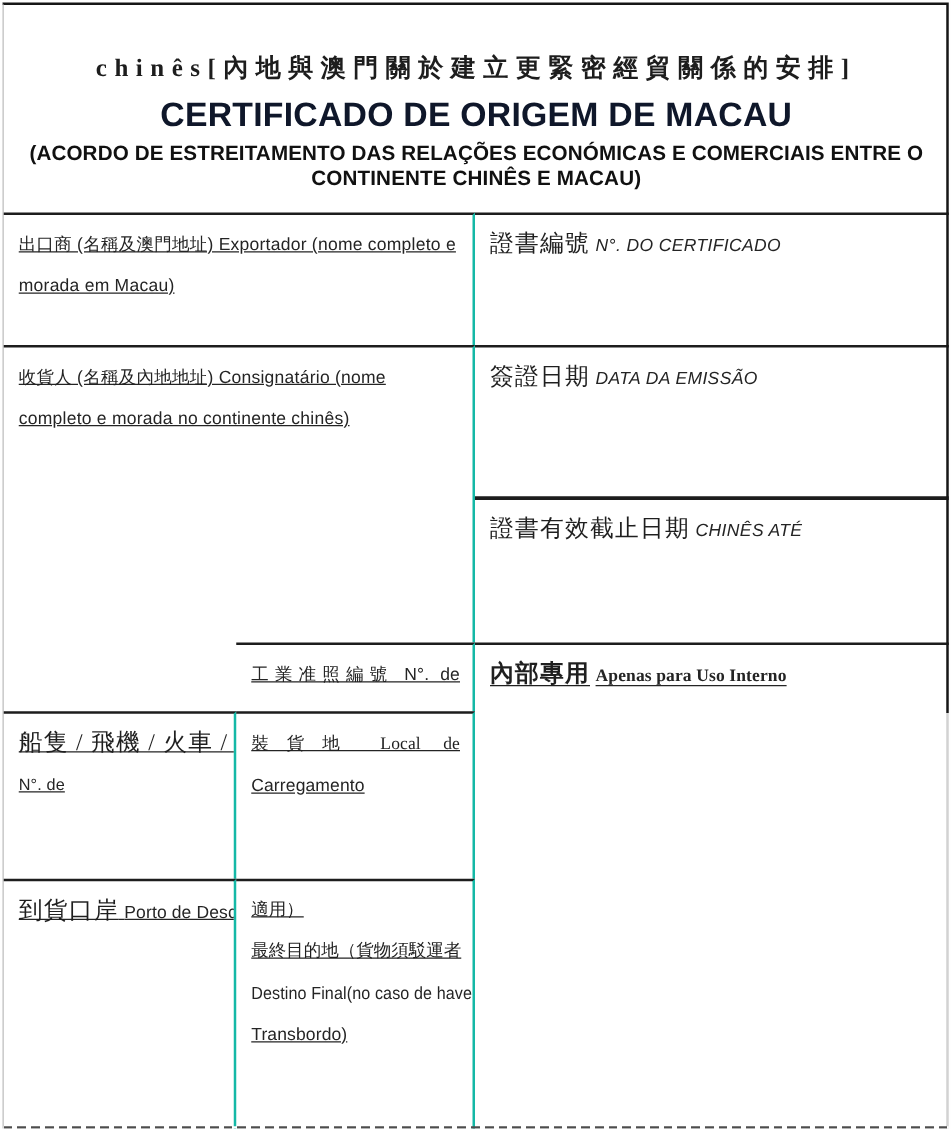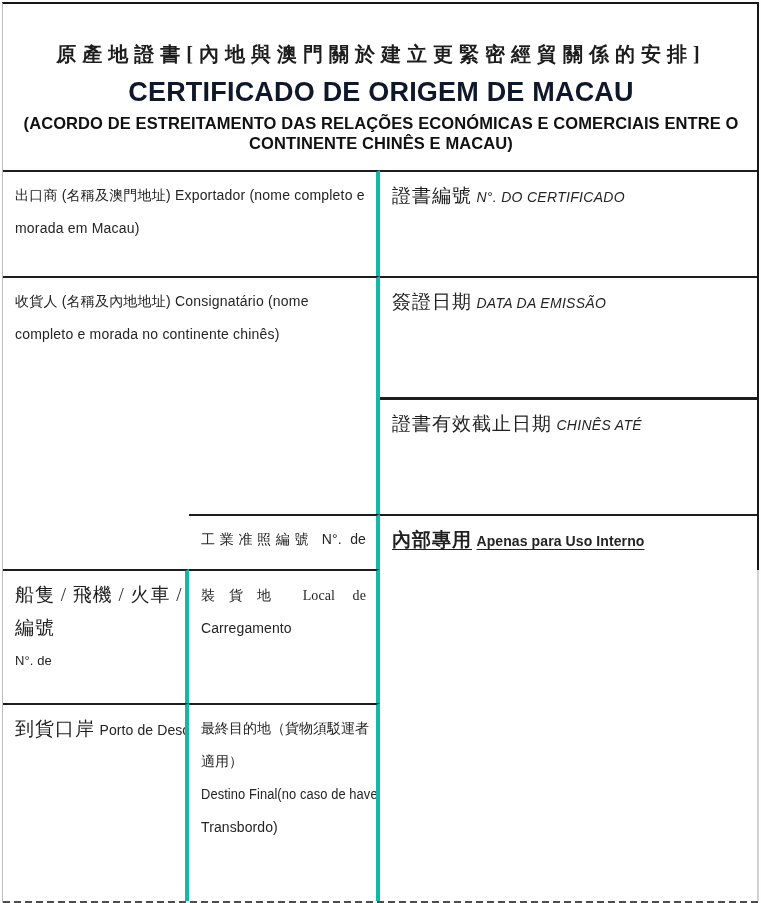--- a/index.html
+++ b/index.html
@@ -29,21 +29,21 @@
   .h-pt { margin-top:9px; font-weight:bold; font-size:27px; letter-spacing:0.2px; color:#0f172a; }
   .h-sub { margin-top:5px; font-weight:bold; font-size:16.5px; line-height:20px; letter-spacing:0.1px; white-space:nowrap; color:#111; }
   .h-sub + .h-sub { margin-top:0; }
   
   .grid {
     display:grid; height:735px;
     grid-template-columns:186px 191px 1fr;
     grid-template-rows:106px 121px 117px 55px 134px auto;
   }
   .cell { border-top:2px solid #1d1d1d; padding:7px 10px 0 12px; overflow:hidden; }
-  .rb { border-right:4px solid #14b8a6; }
+  .rb { border-right:2px solid #14b8a6;text-decoration:underline; }
   .c-exporter  { grid-column:1/3; grid-row:1; }
   .c-certno    { grid-column:3;   grid-row:1; }
   .c-consignee { grid-column:1/3; grid-row:2/4; }
   .c-emissao   { grid-column:3;   grid-row:2; }
   .c-valido    { grid-column:3;   grid-row:3; border-top-width:3px; }
   .c-saida     { grid-column:1;   grid-row:4; }
   .c-licenca   { grid-column:2;   grid-row:4; }
   .c-uso       { grid-column:3;   grid-row:4/7; }
   .c-navio     { grid-column:1;   grid-row:5; }
   .c-carreg    { grid-column:2;   grid-row:5; }
@@ -55,33 +55,33 @@
   .zh {
     font-family:"Liberation Serif","DejaVu Serif",serif;
     font-size:19px; letter-spacing:1px; color:#1f1f1f;
   }
   .lat { font-size:14px; letter-spacing:0.1px; }
   .pt-it { font-style:italic; font-size:14px; letter-spacing:0.3px; }
   .justify { text-align:justify; text-align-last:justify; }
   .c-licenca .justify .zhwrap,
   .c-carreg .justify { display:block; }
   .bold { font-weight:bold; }
-  .u { text-decoration:underline; text-underline-offset:3px; }
+  .u { text-decoration:underline; text-underline-offset:3px;font-family:Liberation Serif, serif; }
   .c-destino .zh { font-size:14px; letter-spacing:0; }
   .condense { display:inline-block; transform:scaleX(0.92); transform-origin:0 50%; }
   .c-navio .lat { font-size:13px; }
 </style>
 </head>
 <body>
 
 <div class="page">
   <div class="sheet">
 
     <div class="header">
-      <div class="h-zh">原產地證書[內地與澳門關於建立更緊密經貿關係的安排]</div>
+      <div class="h-zh">chinês[內地與澳門關於建立更緊密經貿關係的安排]</div>
       <div class="h-pt">CERTIFICADO DE ORIGEM DE MACAU</div>
       <div class="h-sub">(ACORDO DE ESTREITAMENTO DAS RELAÇÕES ECONÓMICAS E COMERCIAIS ENTRE O</div>
       <div class="h-sub">CONTINENTE CHINÊS E MACAU)</div>
     </div>
 
     <div class="grid">
 
       <div class="cell rb c-exporter">
         <div class="flow">出口商 (名稱及澳門地址) Exportador (nome completo e morada em Macau)</div>
       </div>
@@ -118,41 +118,40 @@
 
       <div class="cell c-uso">
         <div class="line">
           <span class="zh bold u">內部專用</span>
           <span class="lat bold u">Apenas para Uso Interno</span>
         </div>
       </div>
 
       <div class="cell rb c-navio">
         <div class="line zh">船隻 / 飛機 / 火車 / 貨車</div>
-        <div class="line zh">編號</div>
         <div class="line lat">N°. de</div>
       </div>
 
       <div class="cell rb c-carreg">
         <div class="line justify" style="white-space:normal;">
           <span class="zh lat">裝貨地 Local de</span>
         </div>
         <div class="line lat">Carregamento</div>
       </div>
 
       <div class="cell rb c-descarga">
         <div class="line">
           <span class="zh">到貨口岸</span>
           <span class="lat">Porto de Descarga</span>
         </div>
       </div>
 
       <div class="cell rb c-destino">
+        <div class="line zh">適用）</div>
         <div class="line zh">最終目的地（貨物須駁運者</div>
-        <div class="line zh">適用）</div>
         <div class="line lat"><span class="condense">Destino Final(no caso de haver</span></div>
         <div class="line lat">Transbordo)</div>
       </div>
 
     </div>
 
     <div class="right-edge"></div>
     <div class="bottom-edge"></div>
   </div>
 </div>

